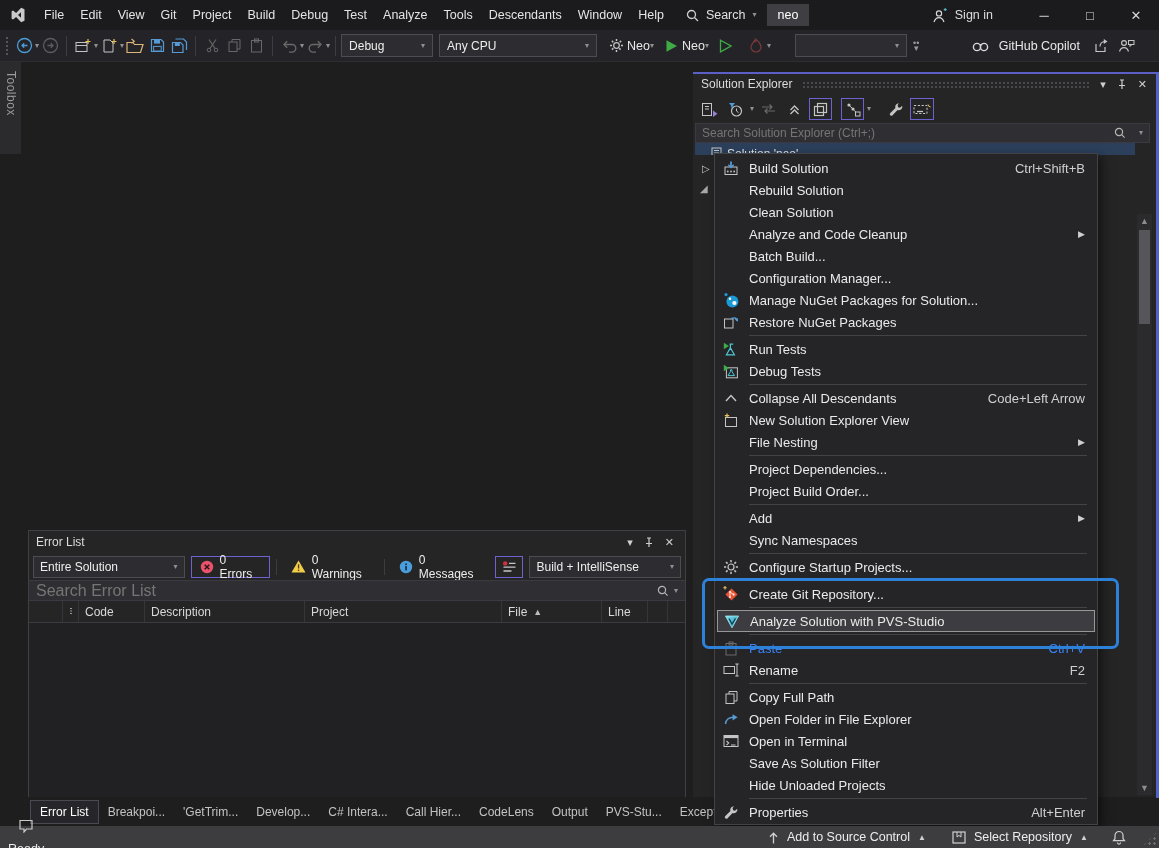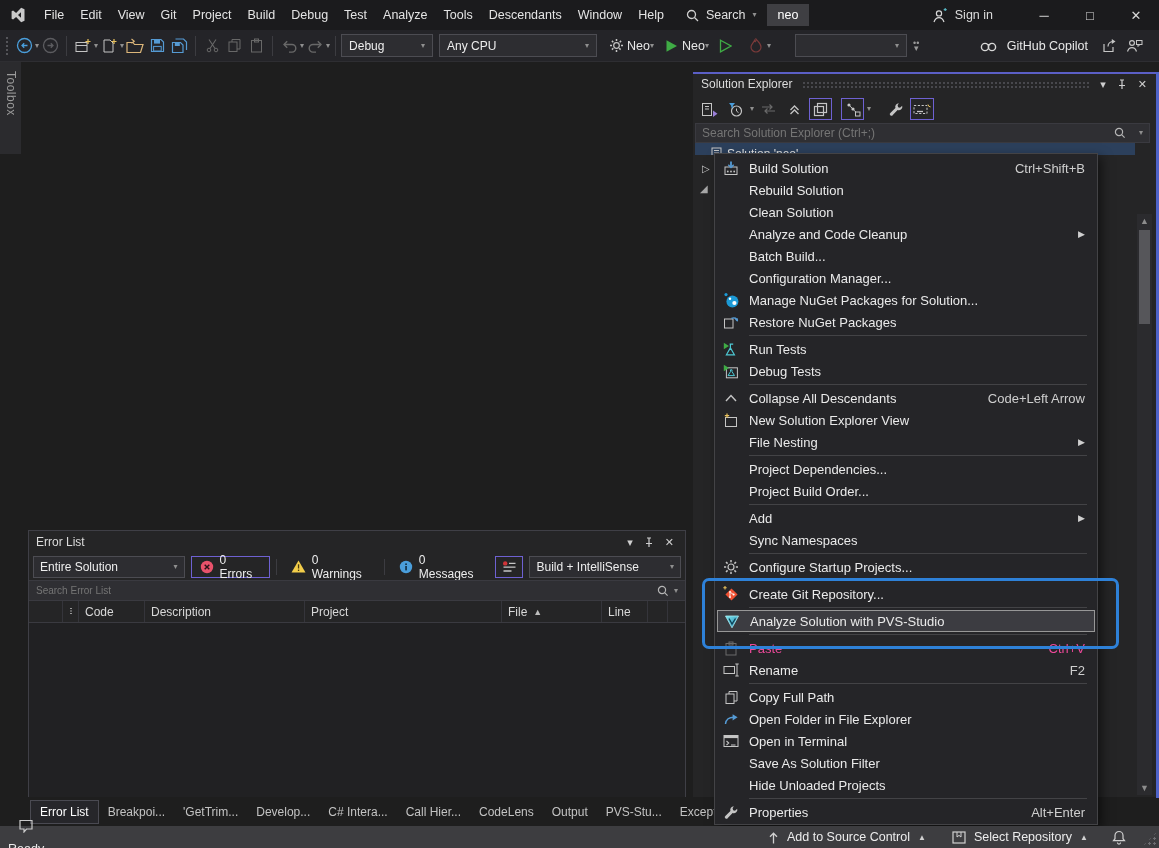--- a/index.html
+++ b/index.html
@@ -50,21 +50,21 @@
     background:#252526; border:1px solid #3f3f46; z-index:4; display:flex; flex-direction:column; }
   .el-title { height:22px; display:flex; align-items:center; padding:0 7px; }
   .el-toolbar { height:27px; display:flex; align-items:center; padding:0 4px; gap:6px; }
   .el-combo { height:22px; width:155px; background:#2d2d31; border:1px solid #4c4c52; display:flex; align-items:center; padding:0 6px; font-size:12px; color:#ededed; }
   .el-combo .caret { margin-left:auto; }
   .el-toggle { height:22px; display:flex; align-items:center; gap:6px; padding:0 8px; color:#ededed; }
   .el-toggle.active { border:1px solid #6e61d2; }
   .el-minisep { width:1px; height:16px; background:#3c3c41; }
   .el-search { height:21px; background:#2f2f33; border-top:1px solid #3a3a40; border-bottom:1px solid #3a3a40;
     display:flex; align-items:center; padding:0 7px; }
-  .el-search input { flex:1; background:transparent; border:none; outline:none; color:#9a9a9a; font-size:10px; font-family:inherit; }
+  .el-search input { flex:1; background:transparent; border:none; outline:none; color:#9a9a9a; font-size:16px; font-family:inherit; }
   .el-header { height:22px; display:flex; align-items:stretch; border-bottom:1px solid #3a3a40; }
   .el-hcell { display:flex; align-items:center; gap:6px; padding:0 6px; border-right:1px solid #35353b; color:#d8d8d8; font-size:12px; }
   .el-body { flex:1; background:#212123; }
   .sort-arrow { color:#bdbdbd; font-size:9px; }
 
   
   .solution-explorer { position:absolute; left:693px; top:72px; width:466px; height:726px;
     background:#252526; z-index:3; }
   .se-accent { position:absolute; left:0; top:0; width:100%; height:2px; background:#5b5fc6; }
   .se-title { position:absolute; left:0; top:2px; width:100%; height:20px; display:flex; align-items:center; padding:8px 8px; }
@@ -107,21 +107,21 @@
 
   
   .context-menu { position:absolute; left:714px; top:153px; width:384px; height:672px;
     background:#252528; border:1px solid #434346; box-shadow:4px 4px 10px rgba(0,0,0,.5);
     z-index:50; padding-top:3px; font-size:13px; }
   .menu-item { height:22px; display:flex; align-items:center; gap:8px; padding:0 12px 0 6px; color:#eaeaea; white-space:nowrap; }
   .mi-icon { width:20px; height:16px; flex:none; display:flex; align-items:center; justify-content:center; }
   .mi-label { flex:1; }
   .mi-shortcut { color:#cfcfcf; }
   .mi-sub { color:#cfcfcf; font-size:9px; }
-  .menu-item.disabled, .menu-item.disabled .mi-shortcut { color:#ec4899; }
+  .menu-item.disabled, .menu-item.disabled .mi-shortcut { color:#3b82f6; }
   .menu-item.highlighted { background:#3c3c41; border:1px solid #979797; margin:0 2px; padding-left:4px;justify-content:flex-end; }
   .menu-sep { height:1px; background:#434346; margin:2px 10px 2px 34px; }
 
   
   .blue-annotation { position:absolute; left:702px; top:578px; width:417px; height:71px;
     border:3px solid #2e81d8; border-radius:7px; z-index:60; pointer-events:none; }
 </style>
 </head>
 <body>
 
@@ -306,21 +306,21 @@
     </div>
     <span class="caret">▾</span>
     <div class="combo" style="width:112px; margin-left:24px">
       <span></span>
         <span class="caret">▾</span>
     </div>
     <div class="overflow-ctl">
         <span>••</span>
         <span>▾</span>
       </div>
-    <div style="margin-left:auto; display:flex; align-items:center; gap:9px; padding-right:16px;">
+    <div style="margin-left:auto; display:flex; align-items:center; gap:9px; padding-right:24px;">
       <span>
         <svg width="19" height="14">
             <circle cx="6" cy="8" r="3.6" fill="none" stroke="#d8d8d8" stroke-width="1.4"></circle>
             <circle cx="13" cy="8" r="3.6" fill="none" stroke="#d8d8d8" stroke-width="1.4"></circle>
             <path d="M8.8 6.2c.6-.8 1.8-.8 2.4 0" fill="none" stroke="#d8d8d8" stroke-width="1.2"></path>
           </svg>
       </span>
       <span class="tb-label">GitHub Copilot</span>
       <span style="margin-left:4px">
         <svg width="16" height="15">

